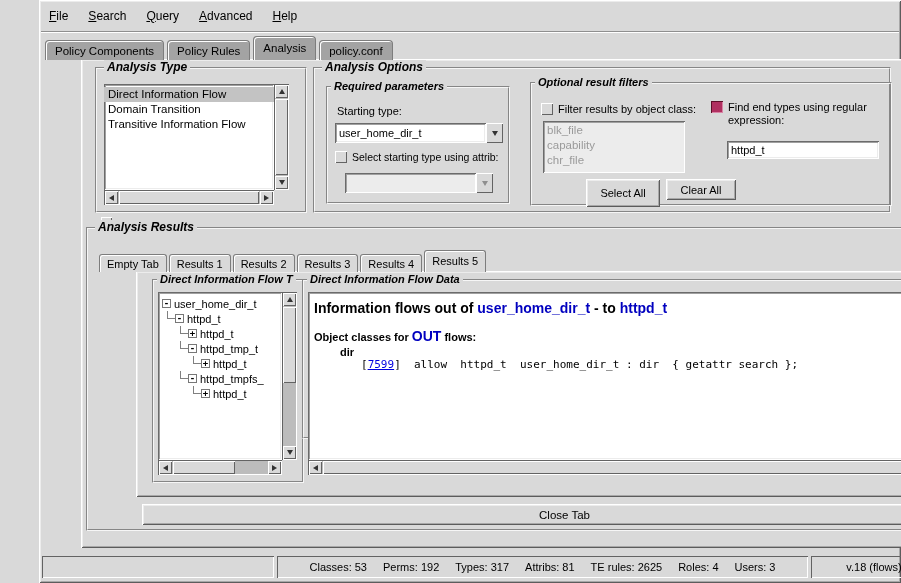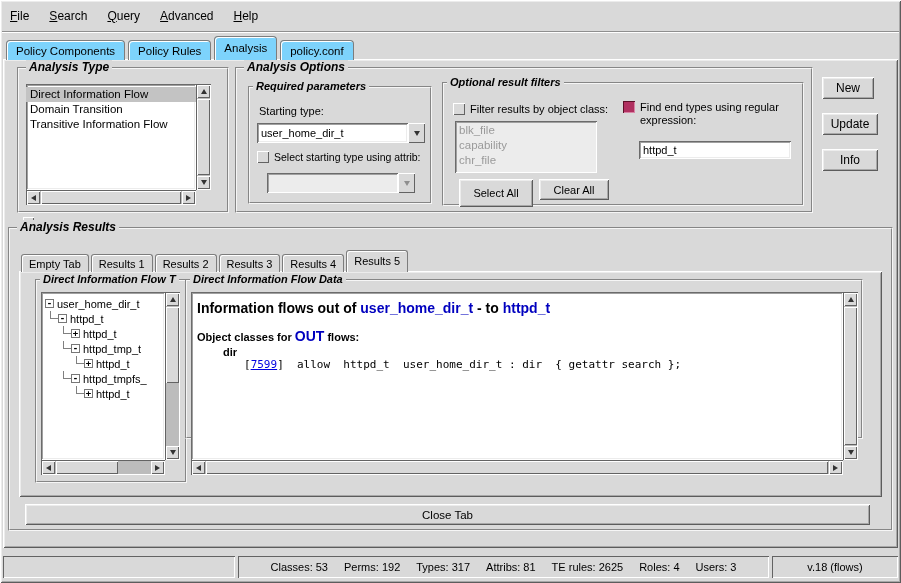--- a/index.html
+++ b/index.html
@@ -3,34 +3,34 @@
 <meta charset="utf-8">
 <style>
   *{box-sizing:border-box;margin:0;padding:0;}
   html,body{width:901px;height:583px;}
   body{position:relative;overflow:hidden;background:#d9d9d9;color:#000;
        font-family:"Liberation Sans",sans-serif;font-size:12px;}
 
   
   .up1{box-shadow:inset 1px 1px 0 #ffffff,inset -1px -1px 0 #636363;}
   .up2{box-shadow:inset 1px 1px 0 #ffffff,inset -1px -1px 0 #5c5c5c,
-       inset 2px 2px 0 #ececec,inset -2px -2px 0 #a8a8a8;}
+       inset 2px 2px 0 #ececec,inset -2px -2px 0 #a8a8a8;margin-left:39px;}
   .dn1{box-shadow:inset 1px 1px 0 #636363,inset -1px -1px 0 #ffffff;}
   .dn2{box-shadow:inset 1px 1px 0 #6b6b6b,inset -1px -1px 0 #ffffff,
        inset 2px 2px 0 #a0a0a0,inset -2px -2px 0 #ececec;}
 
   .window{position:absolute;inset:0;background:#d9d9d9;}
 
   .menubar{position:absolute;left:4px;top:3px;right:4px;height:26px;display:flex;align-items:center;}
   .menu-item{padding:4px 6px;margin-right:8px;font-size:12px;}
   .menu-sep{position:absolute;left:2px;top:31px;right:2px;height:2px;
             border-top:1px solid #8f8f8f;border-bottom:1px solid #ffffff;}
 
   .tabbar{position:absolute;left:6px;top:36px;height:24px;display:flex;align-items:flex-end;z-index:6;}
-  .tab{margin-right:3px;padding:0 9px;height:20px;line-height:20px;font-size:11.5px;background:#7dd3fc;
+  .tab{margin-right:3px;padding:0 9px;height:20px;line-height:20px;font-size:11.5px;background:#a3a3a3;
        border:1px solid #7d7d7d;border-bottom:none;border-radius:4px 4px 0 0;
        box-shadow:inset 1px 1px 0 #ffffff;}
   .tab.active{height:24px;line-height:23px;z-index:7;}
 
   .main-panel{position:absolute;left:3px;top:59px;width:895px;height:489px;background:#d9d9d9;}
 
   .frame{position:absolute;border:1px solid;border-color:#868686 #f6f6f6 #f6f6f6 #868686;}
   .frame::before{content:"";position:absolute;inset:0;border:1px solid;
                  border-color:#f6f6f6 #868686 #868686 #f6f6f6;pointer-events:none;}
   .frame-title{position:absolute;top:-8px;left:8px;background:#d9d9d9;padding:0 3px;
@@ -51,21 +51,21 @@
                font:11px "Liberation Sans",sans-serif;
                box-shadow:inset 1px 1px 0 #6b6b6b,inset -1px -1px 0 #ffffff,
                inset 2px 2px 0 #a0a0a0,inset -2px -2px 0 #ececec;}
   .combo-btn{width:17px;flex:none;display:flex;align-items:center;justify-content:center;background:#d9d9d9;}
   .combo.disabled .combo-entry{background:#ececec;}
   .combo.disabled .tri-down{border-top-color:#8f8f8f;}
   #start-combo{left:8px;top:36px;width:168px;height:20px;}
   #attrib-combo{left:18px;top:86px;width:148px;height:20px;}
   #attrib-row{left:8px;top:64px;width:172px;}
 
-  #fil-frame{left:206px;top:14px;width:362px;height:124px;}
+  #fil-frame{left:216px;top:14px;width:362px;height:124px;}
   #class-row{left:10px;top:20px;width:170px;}
   #oc-list{position:absolute;left:12px;top:38px;width:142px;height:52px;background:#ececec;overflow:hidden;padding-top:2px;}
   #select-all{left:16px;top:96px;width:74px;height:28px;font-size:11px;}
   #clear-all{left:96px;top:96px;width:70px;height:21px;font-size:11px;}
   #regex-row{left:180px;top:18px;width:178px;}
   #regex-entry{position:absolute;left:196px;top:58px;width:152px;height:18px;border:0;outline:0;background:#fff;
                padding:1px 4px;font:11px "Liberation Sans",sans-serif;
                box-shadow:inset 1px 1px 0 #6b6b6b,inset -1px -1px 0 #ffffff,
                inset 2px 2px 0 #a0a0a0,inset -2px -2px 0 #ececec;}
 

